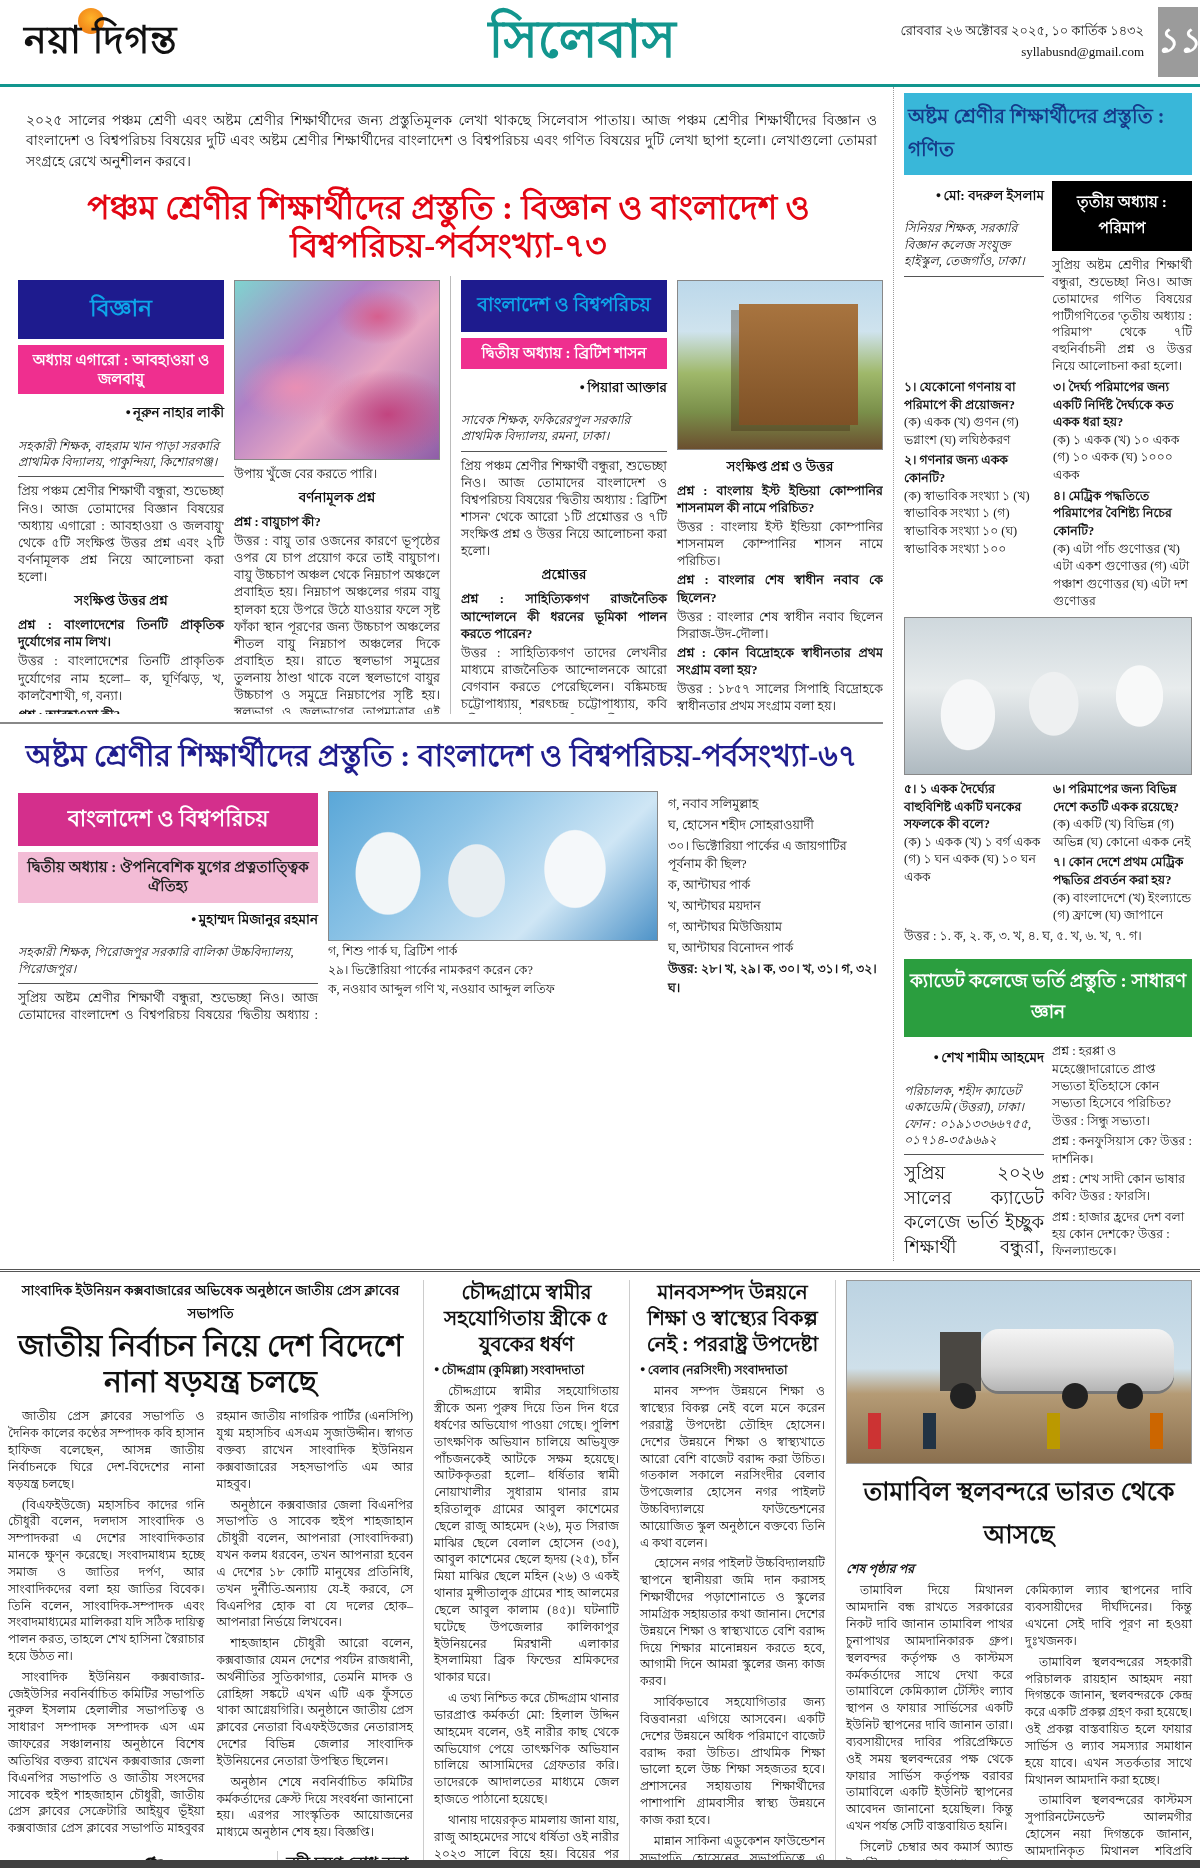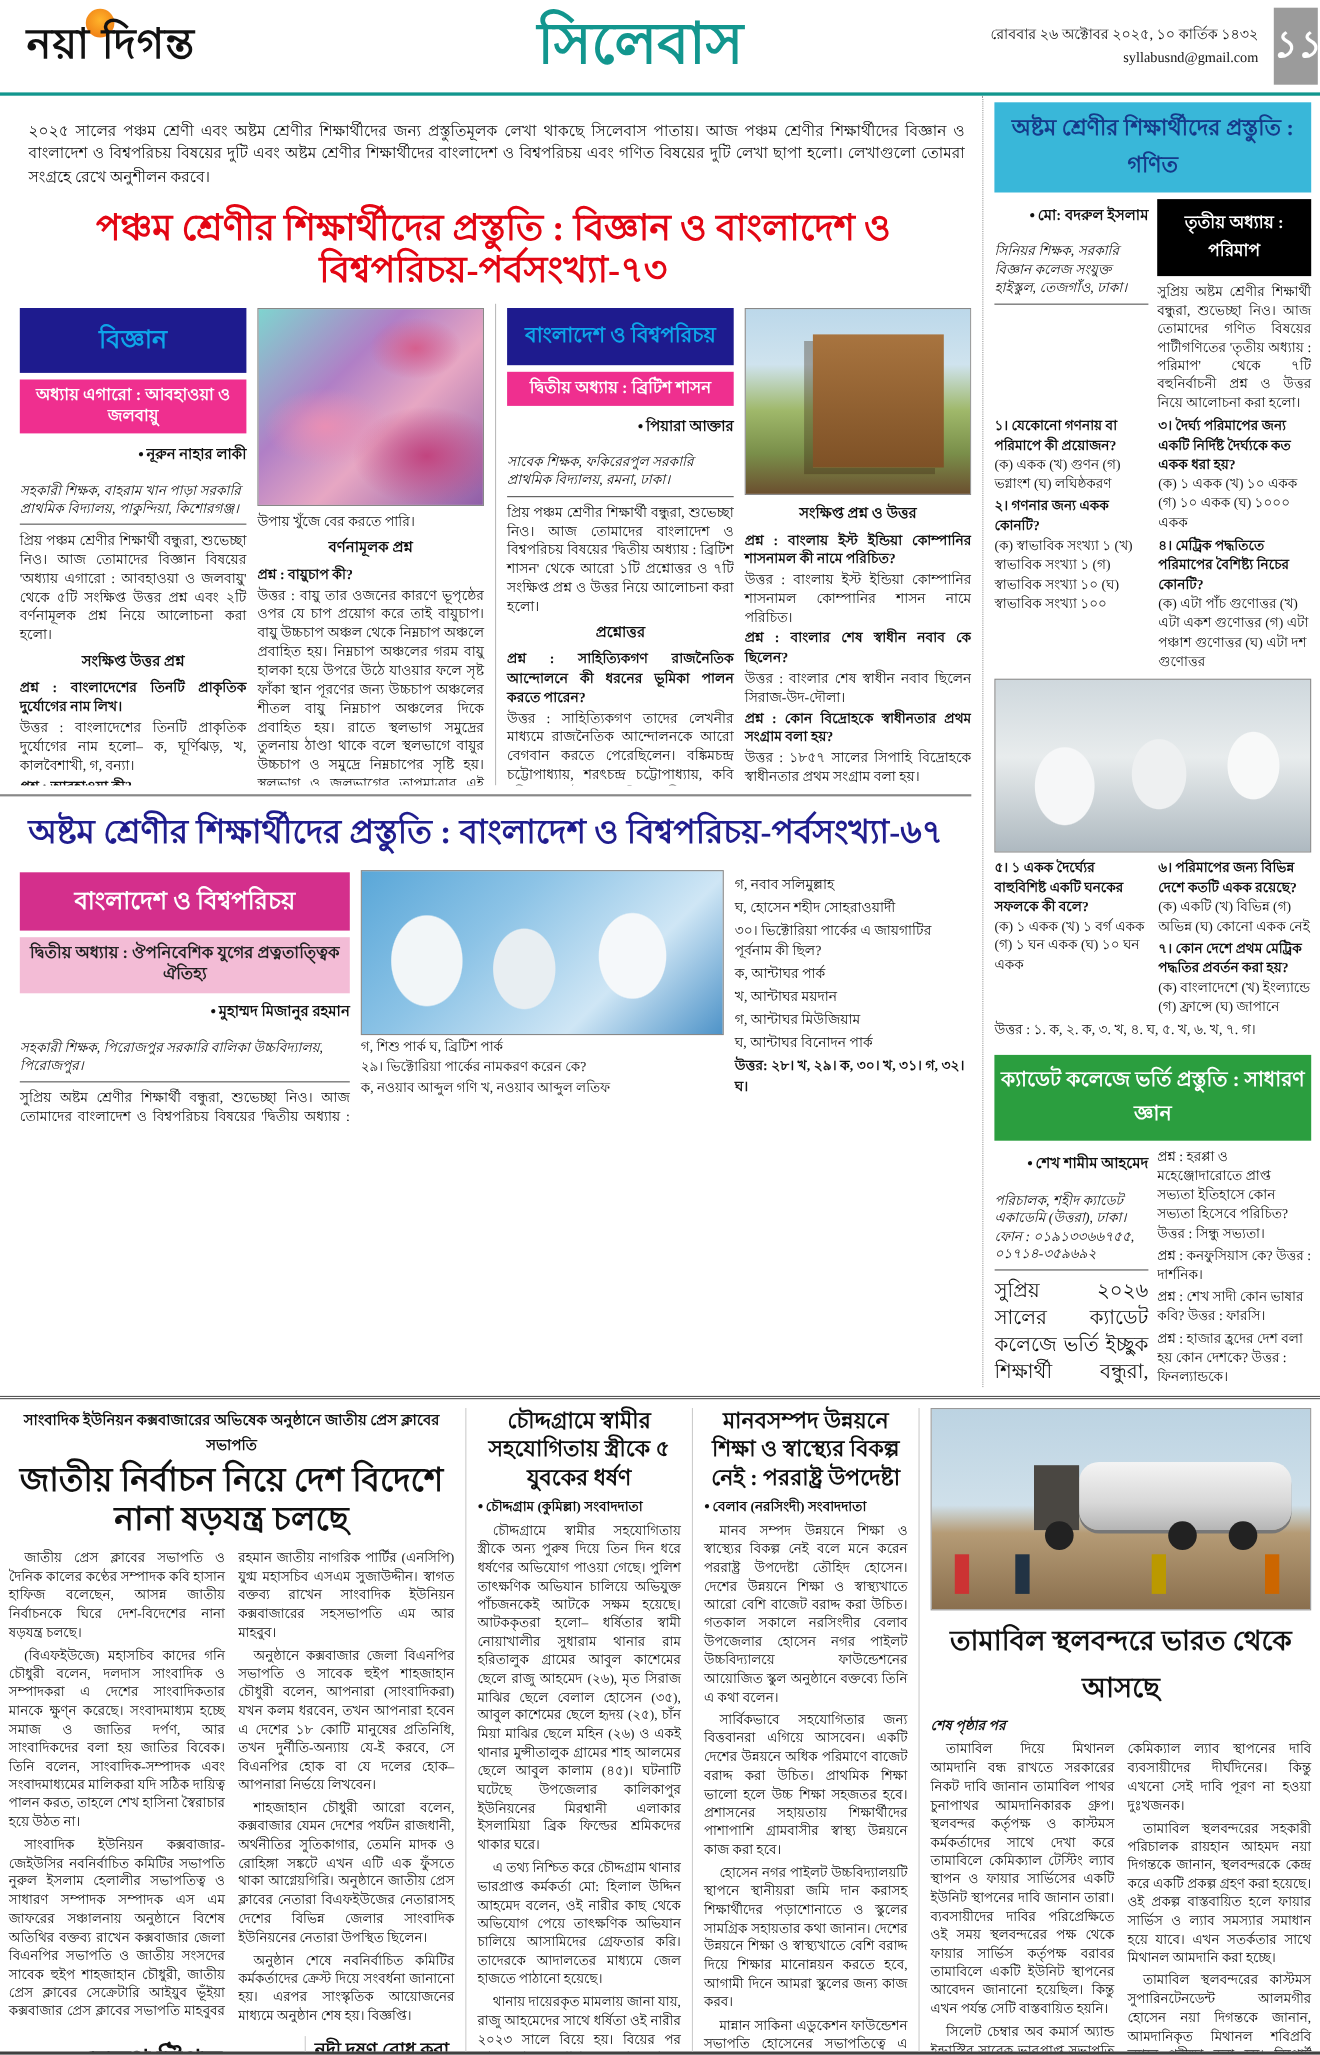--- a/index.html
+++ b/index.html
@@ -1,17 +1,17 @@
 <!DOCTYPE html>
 <html><head>
 <meta charset="utf-8">
 <style>
   html,body{margin:0;padding:0;background:#e9e9e9;}
   .page{width:1200px;height:1868px;margin:0 auto;background:#fff;overflow:hidden;position:relative;
-        font-family:"Liberation Serif","DejaVu Serif",serif;color:#111;border-bottom:3px solid #404040;box-sizing:border-box;}
+        font-family:"Liberation Serif","DejaVu Serif",serif;color:#111;border-bottom:8px solid #404040;box-sizing:border-box;}
   
   .mast{display:flex;align-items:center;height:84px;padding-left:24px;border-bottom:3px solid #12968e;}
   .logo{position:relative;width:240px;flex:0 0 auto;}
   .logo-sun{position:absolute;left:54px;top:-2px;width:26px;height:26px;border-radius:50%;
             background:radial-gradient(circle at 50% 40%,#ffb42a 0%,#f07f16 80%);z-index:0;}
   .logo-text{position:relative;z-index:1;font-weight:700;font-size:38px;letter-spacing:1px;}
   .mast-title{flex:1;text-align:center;color:#12968e;font-size:52px;font-weight:700;}
   .head-right{text-align:right;font-size:13px;line-height:1.6;padding-right:14px;}
   .page-badge{width:40px;height:70px;background:#9b9b9b;color:#fff;display:flex;align-items:center;justify-content:center;
               font-size:34px;font-weight:700;font-style:italic;flex:0 0 auto;margin-right:2px;}
@@ -53,21 +53,21 @@
   .girls-photo{height:150px;background:
       radial-gradient(55px 70px at 18% 55%,#f2f6f8 0 58%,transparent 60%),
       radial-gradient(48px 62px at 45% 60%,#e8eef2 0 58%,transparent 60%),
       radial-gradient(52px 66px at 75% 52%,#f5f8fa 0 58%,transparent 60%),
       linear-gradient(135deg,#5aa7d8 0%,#8cc3e6 35%,#cfe6f5 70%,#4e93c8 100%);}
   .cap-row p{margin:2px 0;font-size:12.3px;line-height:1.4;}
   .s8c3{width:215px;font-size:12.6px;line-height:1.5;padding-top:4px;}
   .s8c3 p{margin:0 0 2px;}
   .s8ans{font-weight:700;}
   
-  .box-cyan{background:#39b7d9;color:#153a8a;font-size:20px;font-weight:700;text-align:center;padding:8px 4px;margin-bottom:6px;}
+  .box-cyan{background:#39b7d9;color:#153a8a;font-size:20px;font-weight:700;padding:8px 4px;margin-bottom:6px;}
   .math-top{display:flex;gap:8px;}
   .math-a{width:50%;box-sizing:border-box;}
   .math-b{width:50%;box-sizing:border-box;}
   .box-black{background:#000;color:#fff;font-weight:700;text-align:center;font-size:15.5px;padding:9px 4px;margin-bottom:6px;}
   .mcols{column-count:2;column-gap:10px;font-size:12.4px;line-height:1.42;text-align:left;margin-top:4px;}
   .mcq{break-inside:avoid;margin-bottom:3px;}
   .mcq .q{font-weight:700;}
   .cadet-photo{height:158px;margin:6px 0;background:
       radial-gradient(46px 60px at 22% 62%,#f6f7f8 0 58%,transparent 60%),
       radial-gradient(42px 54px at 52% 55%,#eef0f1 0 58%,transparent 60%),
@@ -335,22 +335,22 @@
           <p>থানায় দায়েরকৃত মামলায় জানা যায়, রাজু আহমেদের সাথে ধর্ষিতা ওই নারীর ২০২৩ সালে বিয়ে হয়। বিয়ের পর থেকে রাজু নেশাগ্রস্ত হওয়ায় তাদের সংসারে বনিবনা হচ্ছিল না। এ কারণে মহিলা তার বাবার নোয়াখালীর সুধারাম মান্দারতলী গ্রামে চলে যায়। এ মাসের প্রথম দিকে উভয় পরিবারের সম্মতিতে তাকে পুনরায় রাজু নিয়ে যায়। গত ১৫ অক্টোবর শহরে থাকার কথা বলে রাজুর স্ত্রীকে উপজেলার মিরশ্বানিতে ইসলামিয়া ব্রিক ফিল্ডে নিয়ে যায়।</p>
         </div>
 
     </div>
 
     <div class="ncolM">
       <h3 class="nh-m">মানবসম্পদ উন্নয়নে শিক্ষা ও স্বাস্থ্যের বিকল্প নেই : পররাষ্ট্র উপদেষ্টা</h3>
       <p class="byline">বেলাব (নরসিংদী) সংবাদদাতা</p>
       <div class="nbody">
           <p>মানব সম্পদ উন্নয়নে শিক্ষা ও স্বাস্থ্যের বিকল্প নেই বলে মনে করেন পররাষ্ট্র উপদেষ্টা তৌহিদ হোসেন। দেশের উন্নয়নে শিক্ষা ও স্বাস্থ্যখাতে আরো বেশি বাজেট বরাদ্দ করা উচিত। গতকাল সকালে নরসিংদীর বেলাব উপজেলার হোসেন নগর পাইলট উচ্চবিদ্যালয়ে ফাউন্ডেশনের আয়োজিত স্কুল অনুষ্ঠানে বক্তব্যে তিনি এ কথা বলেন।</p>
+          <p>হোসেন নগর পাইলট উচ্চবিদ্যালয়টি স্থাপনে স্থানীয়রা জমি দান করাসহ শিক্ষার্থীদের পড়াশোনাতে ও স্কুলের সামগ্রিক সহায়তার কথা জানান। দেশের উন্নয়নে শিক্ষা ও স্বাস্থ্যখাতে বেশি বরাদ্দ দিয়ে শিক্ষার মানোন্নয়ন করতে হবে, আগামী দিনে আমরা স্কুলের জন্য কাজ করব।</p>
           <p>সার্বিকভাবে সহযোগিতার জন্য বিত্তবানরা এগিয়ে আসবেন। একটি দেশের উন্নয়নে অধিক পরিমাণে বাজেট বরাদ্দ করা উচিত। প্রাথমিক শিক্ষা ভালো হলে উচ্চ শিক্ষা সহজতর হবে। প্রশাসনের সহায়তায় শিক্ষার্থীদের পাশাপাশি গ্রামবাসীর স্বাস্থ্য উন্নয়নে কাজ করা হবে।</p>
-          <p>হোসেন নগর পাইলট উচ্চবিদ্যালয়টি স্থাপনে স্থানীয়রা জমি দান করাসহ শিক্ষার্থীদের পড়াশোনাতে ও স্কুলের সামগ্রিক সহায়তার কথা জানান। দেশের উন্নয়নে শিক্ষা ও স্বাস্থ্যখাতে বেশি বরাদ্দ দিয়ে শিক্ষার মানোন্নয়ন করতে হবে, আগামী দিনে আমরা স্কুলের জন্য কাজ করব।</p>
           <p>মান্নান সাকিনা এডুকেশন ফাউন্ডেশন সভাপতি হোসেনের সভাপতিত্বে এ সময় বাংলাদেশ জ্বালানি ও বিদ্যুৎ গবেষণা কাউন্সিলের (বিইপিআরসি) চেয়ারম্যান (সিনিয়র সচিব) মোহাম্মদ ওয়াহিদ হোসেন, জেলা প্রশাসক ও মো: আনোয়ার হোসেন, বিএনপির কেন্দ্রীয় ক্ষুদ্র ও কুটির শিল্পবিষয়ক সম্পাদক ড. এম এ কাইয়ুম, জেলা পুলিশ সুপার মো: মিলহাজুল হক, বাংলাদেশ বিমান বাহিনীর সাবেক এয়ারকমোডর মো: খালিদ হোসেন, সিভিল সার্জন সৈয়দ আমিরুল হক শামীম, বেলাব উপজেলা নির্বাহী কর্মকর্তা (ইউএনও) আজিজ সারতাজ জায়েস, উপজেলা সহকারী কমিশনার (ভূমি), বেলাব থানার ওসি মীর মাহবুবর রহমান, উপজেলা বিএনপির আহ্বায়ক আহসান হাবীব বিপ্লব, হোসেন নগর পাইলট স্কুলের প্রধান শিক্ষক মো: আমিনুল হক চৌধুরী প্রমুখ উপস্থিত ছিলেন।</p>
         </div>
     </div>
 
     <div class="ncolR">
       <div class="truck-photo">
         <div class="tanker"></div>
         <div class="cab"></div>
         <div class="wheel w1"></div>
         <div class="wheel w2"></div>

